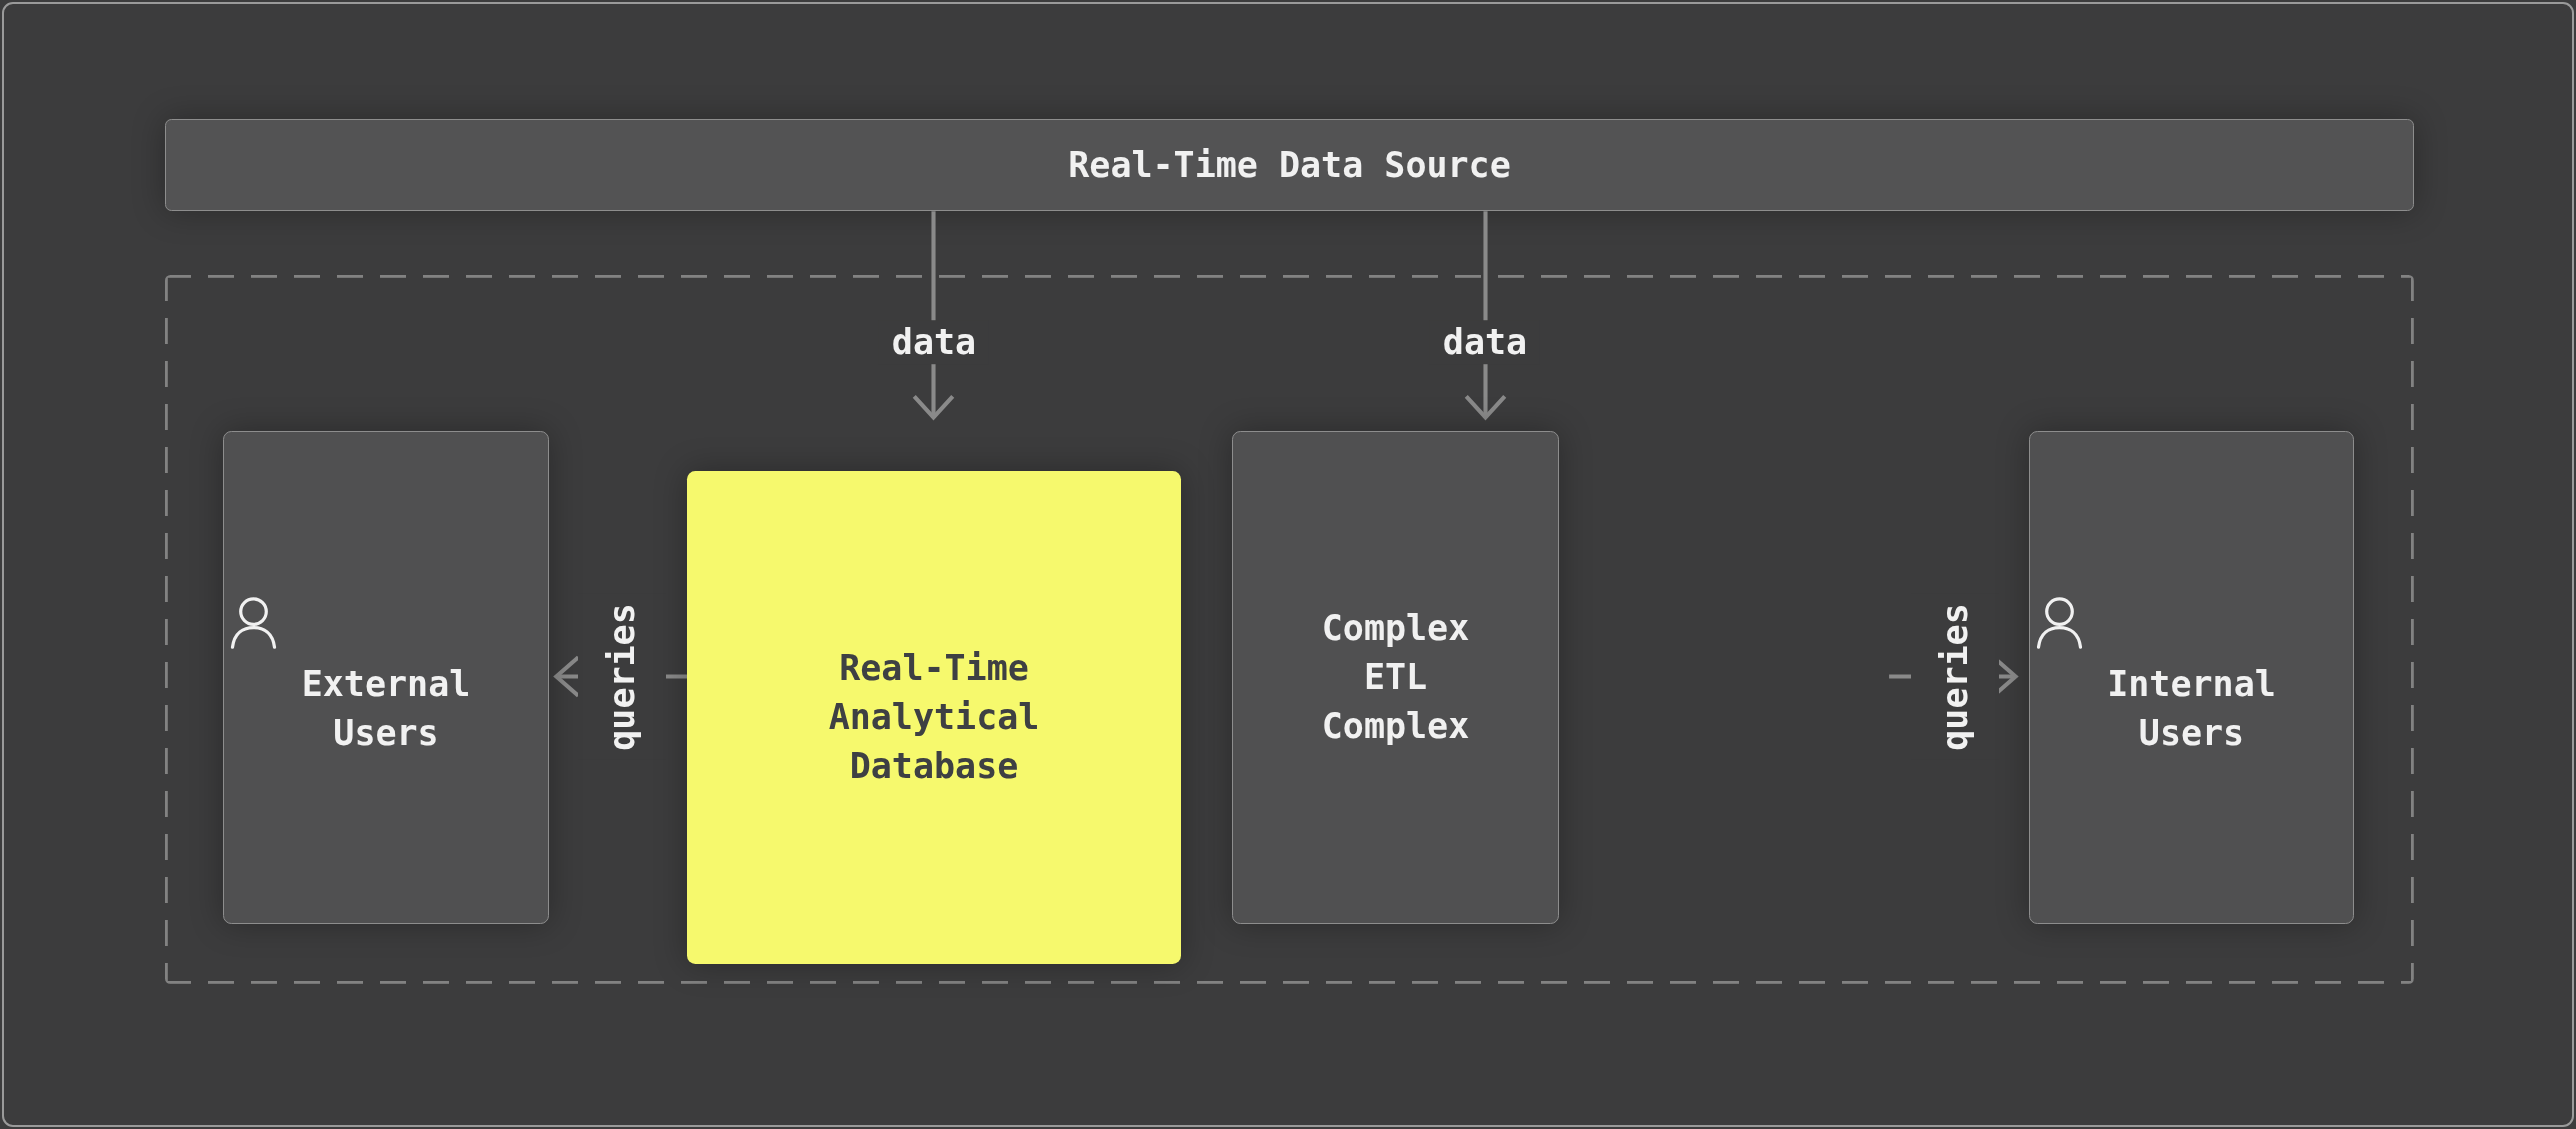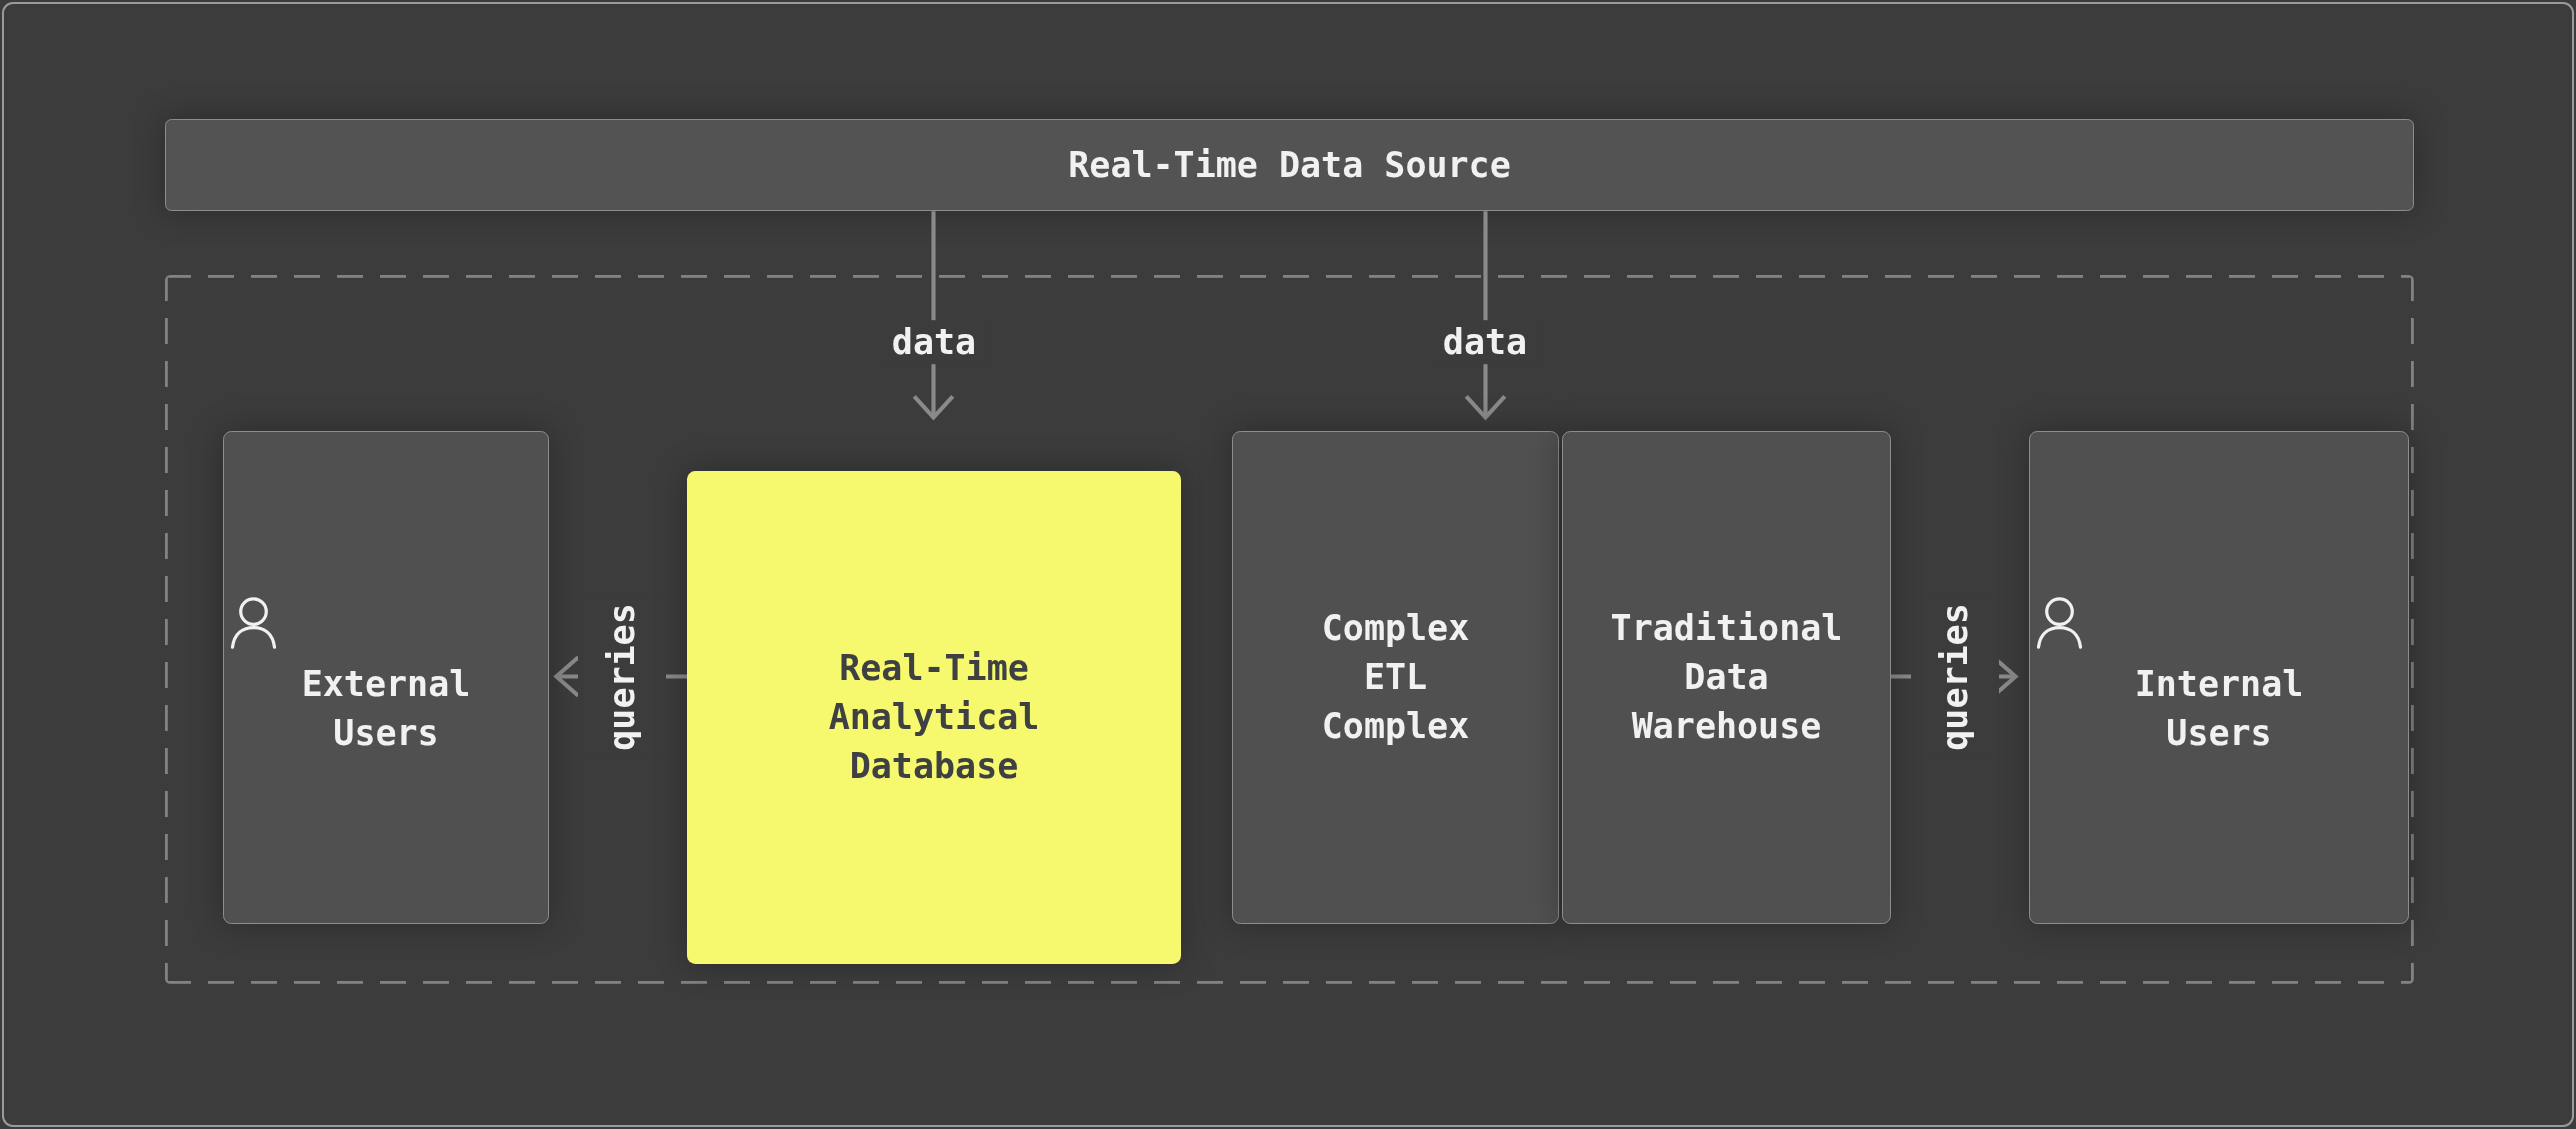--- a/index.html
+++ b/index.html
@@ -63,21 +63,21 @@
   .node-external{left:223px;top:431px;width:326px;height:493px;}
   .node-highlight{
     left:687px;top:431px;width:494px;height:493px;
     background:var(--highlight-fill);
     border:none;
     color:var(--highlight-text);
     margin-top:40px;
   }
   .node-etl{left:1232px;top:431px;width:327px;height:493px;}
   .node-warehouse{left:1562px;top:431px;width:329px;height:493px;}
-  .node-internal{left:2029px;top:431px;width:380px;height:493px;}
+  .node-internal{left:2029px;top:431px;width:325px;height:493px;}
   .person{margin-bottom:9.2px;display:block;}
   .person circle,.person path{stroke:var(--text);}
   .edge{position:absolute;overflow:visible;}
   .edge line,.edge polyline{stroke:var(--arrow);stroke-width:4.5;fill:none;}
   .edge-label{
     position:absolute;
     background:var(--background);
     color:var(--text);
     font-size:35px;font-weight:bold;line-height:40px;
     white-space:nowrap;
@@ -141,25 +141,20 @@
     <div>Analytical</div>
     <div>Database</div>
   </div>
 
   <div class="node node-etl">
     <div>Complex</div>
     <div>ETL</div>
     <div>Complex</div>
   </div>
 
-  <div class="node node-warehouse">
-    <div>Traditional</div>
-    <div>Data</div>
-    <div>Warehouse</div>
-  </div>
 
   <div class="node node-internal">
     <svg class="person" width="59" height="53" viewBox="0 0 64 58">
       <circle cx="32" cy="16" r="14" fill="none" stroke-width="3.5"></circle>
       <path d="M9 55 C 11 39, 21 33.5, 32 33.5 C 43 33.5, 53 39, 55 55" fill="none" stroke-width="3.5" stroke-linecap="round"></path>
     </svg>
     <div>Internal</div>
     <div>Users</div>
   </div>
 

